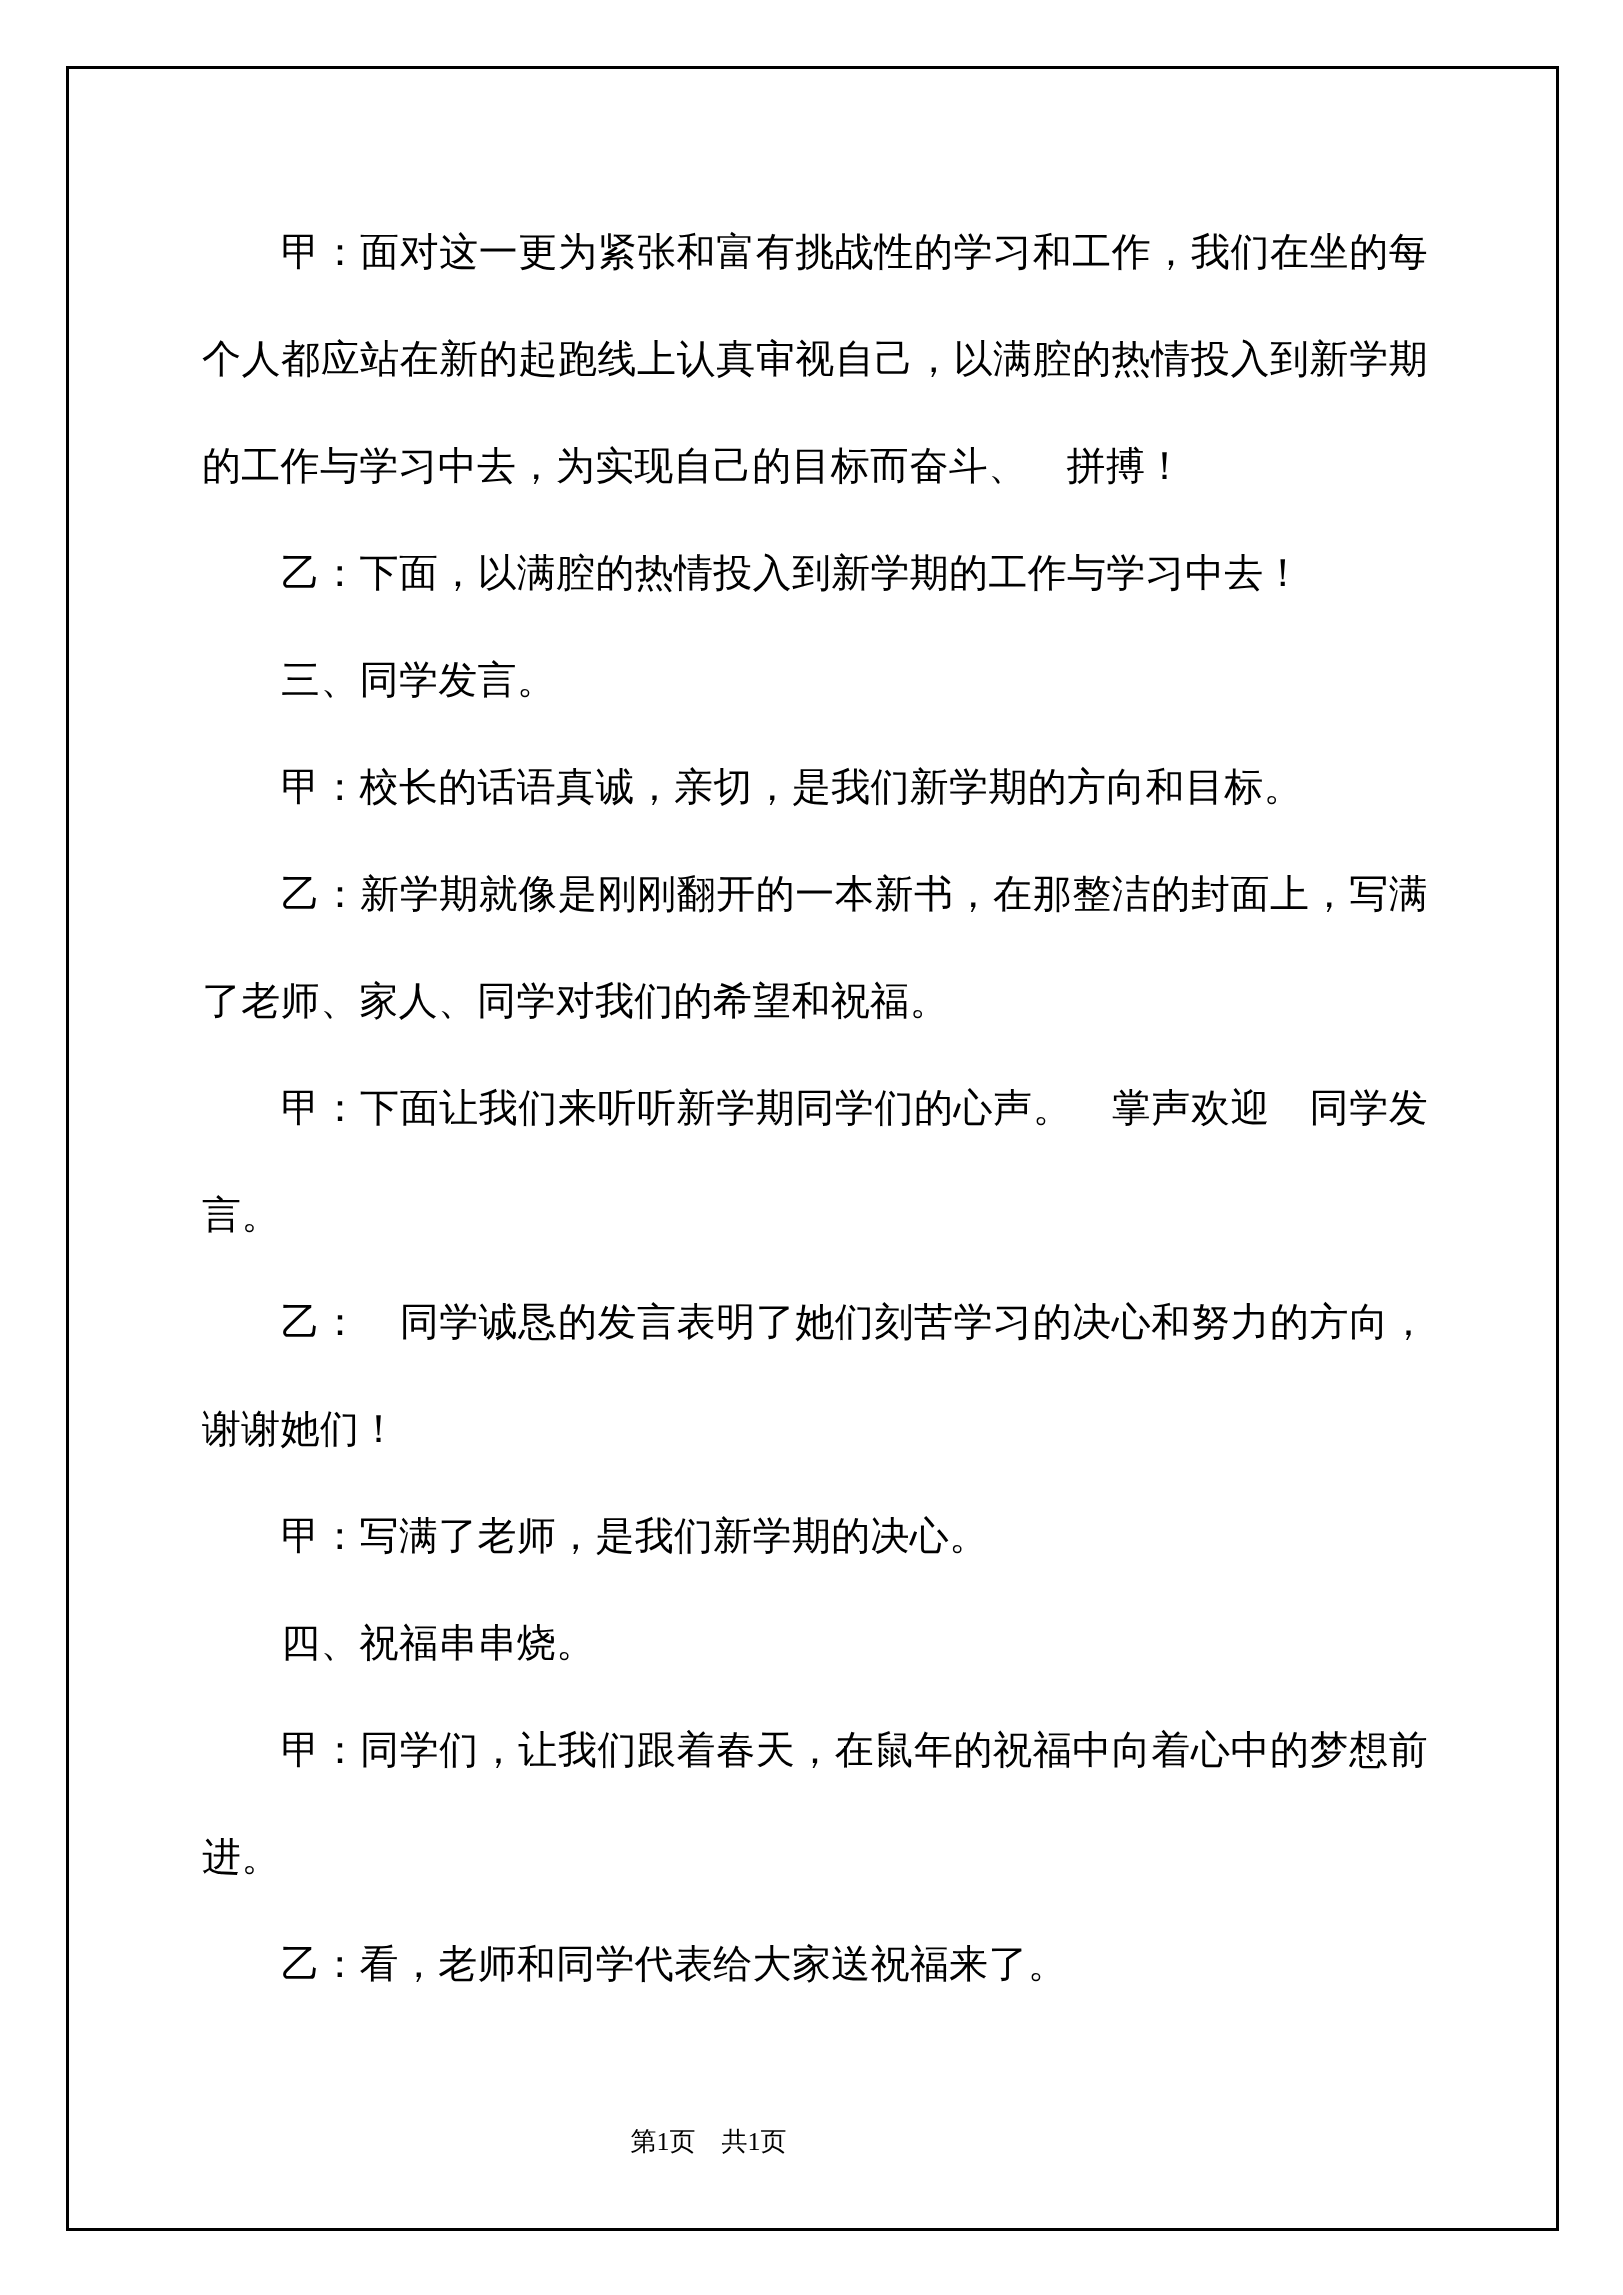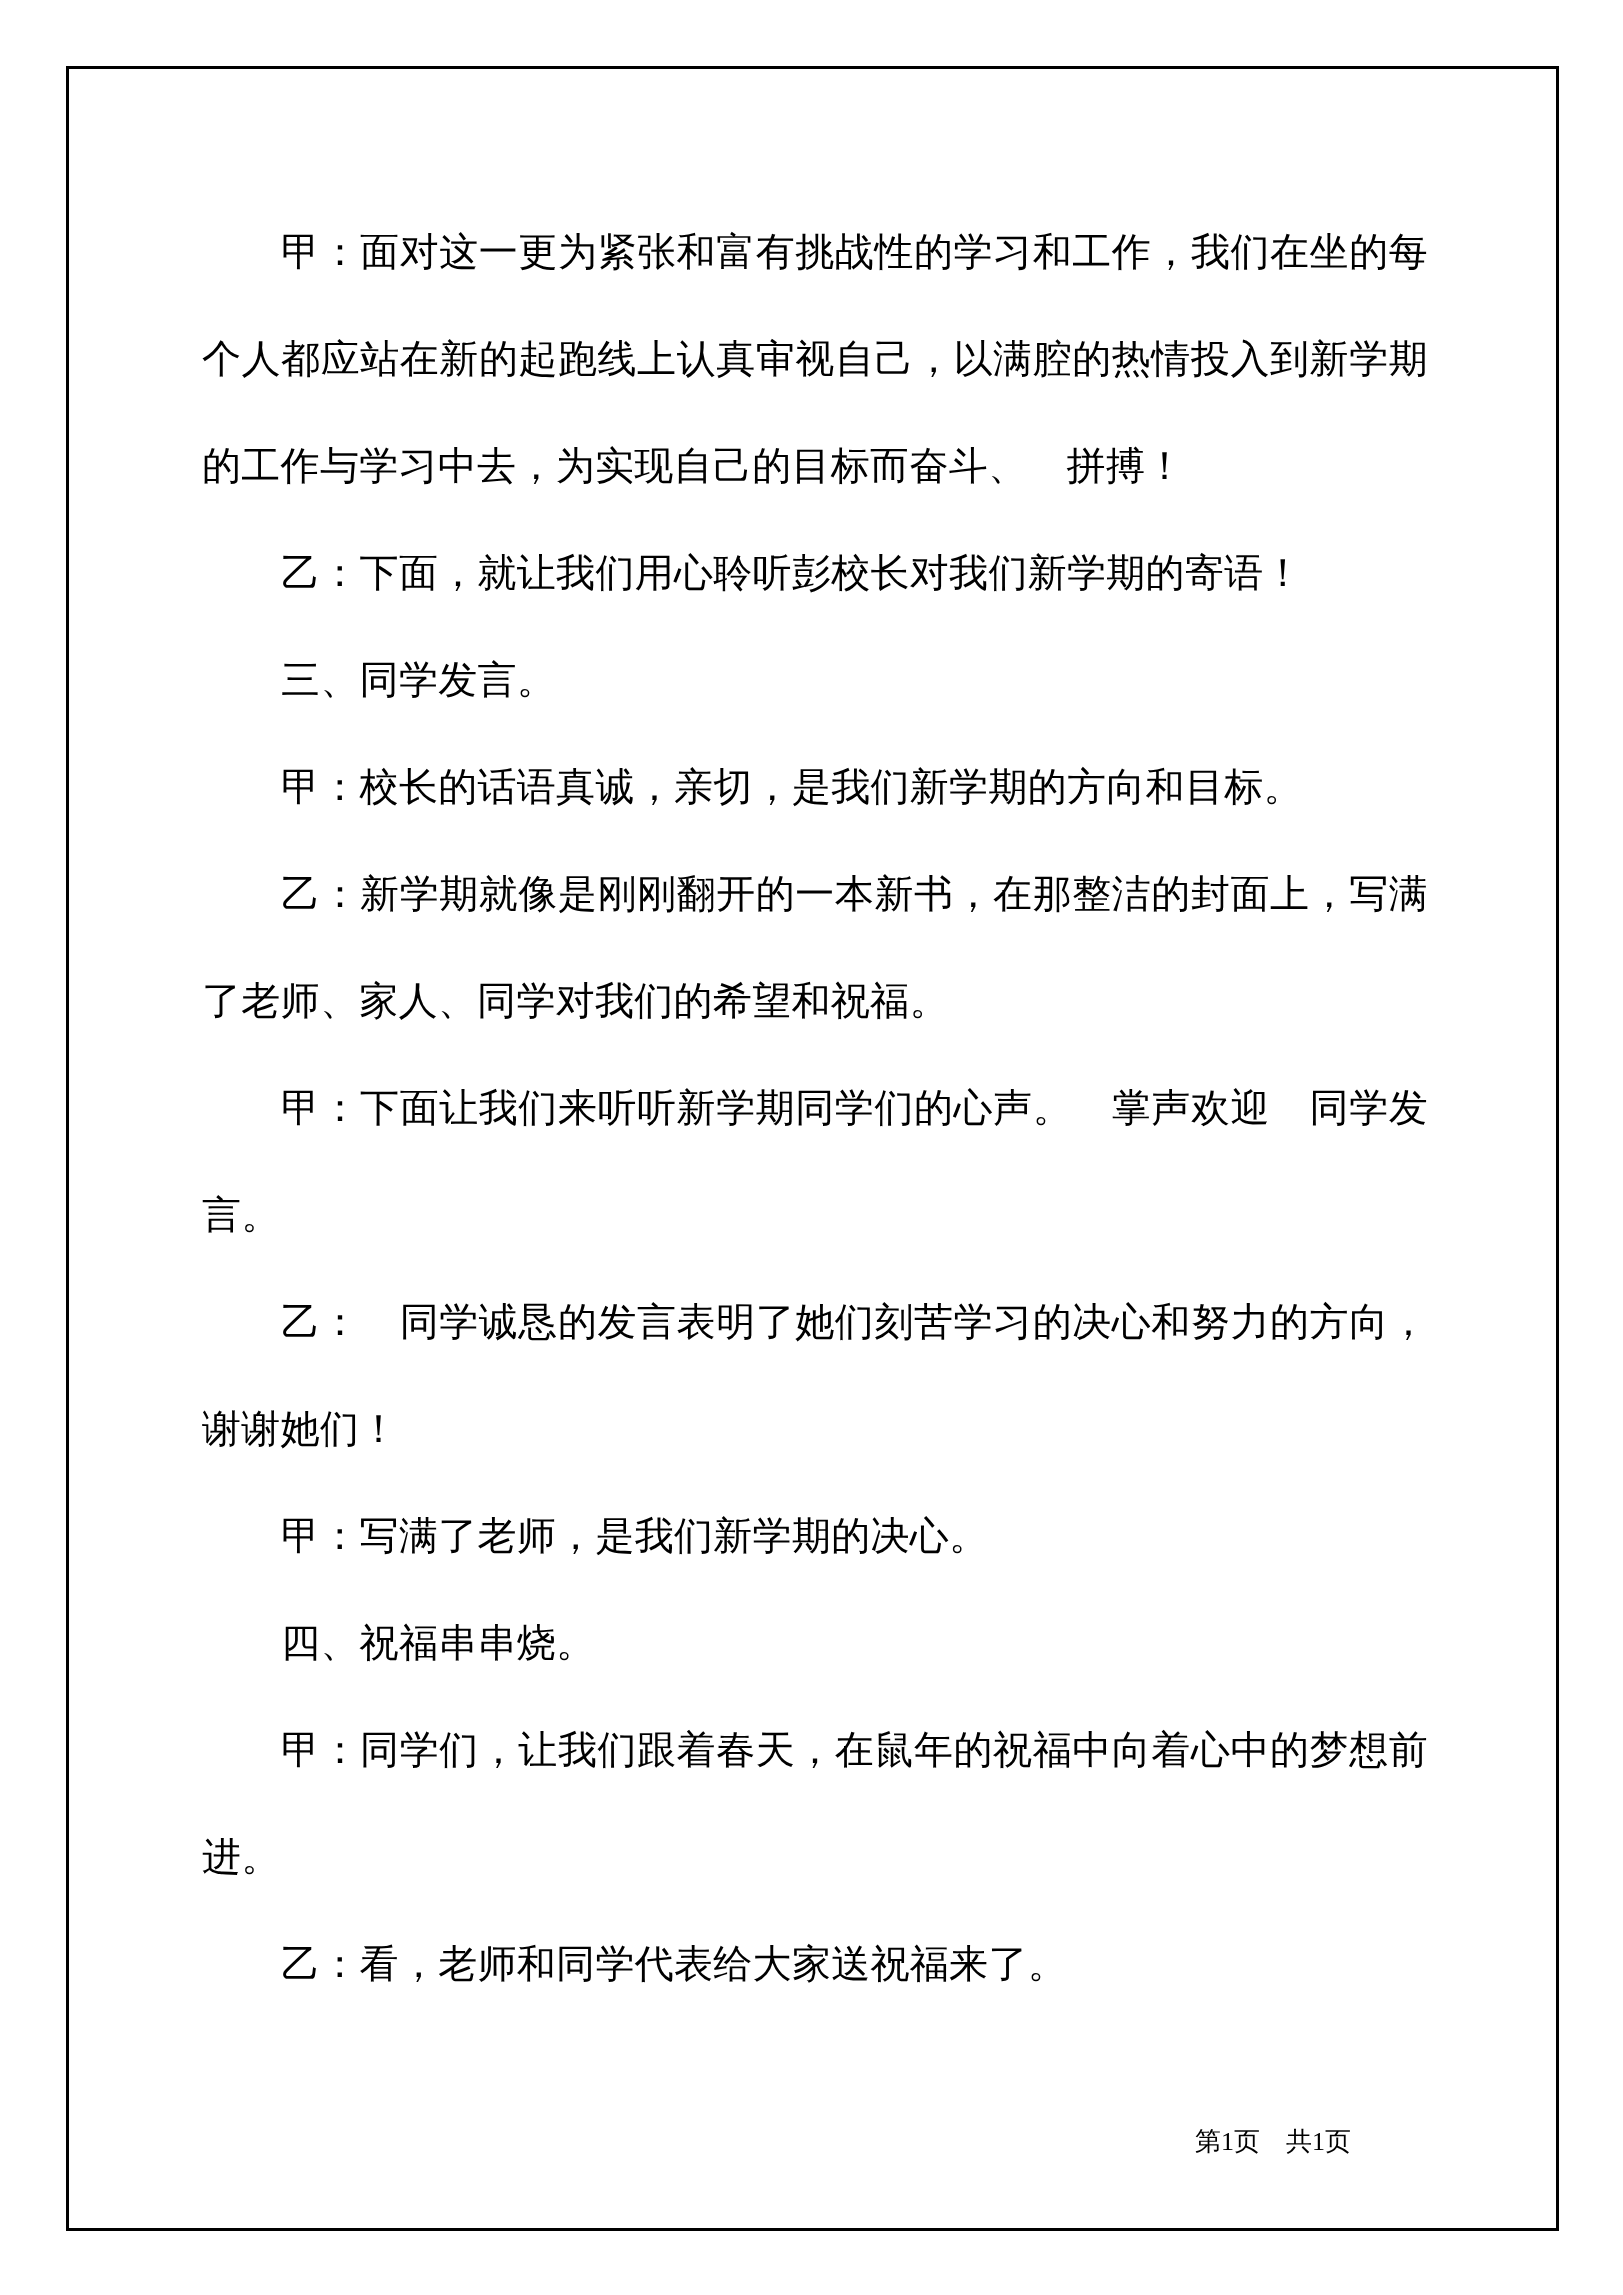--- a/index.html
+++ b/index.html
@@ -42,35 +42,35 @@
   .doc-body p {
     margin: 0;
     padding: 0;
     text-indent: 79px; 
   }
   .page-footer {
     position: absolute;
     left: 66px;
     top: 2124px;
     width: 1285px;
-    text-align: right;
+    text-align: center;
     font-size: 26px;
     line-height: 35px;
   }
 </style>
 </head>
 <body>
 
 <div class="page">
 
   <div class="page-border"></div>
 
   <div class="doc-body">
     <p>甲：面对这一更为紧张和富有挑战性的学习和工作，我们在坐的每个人都应站在新的起跑线上认真审视自己，以满腔的热情投入到新学期的工作与学习中去，为实现自己的目标而奋斗、　拼搏！</p>
-    <p>乙：下面，就让我们用心聆听彭校长对我们新学期的寄语！</p>
+    <p>乙：下面，以满腔的热情投入到新学期的工作与学习中去！</p>
     <p>三、同学发言。</p>
     <p>甲：校长的话语真诚，亲切，是我们新学期的方向和目标。</p>
     <p>乙：新学期就像是刚刚翻开的一本新书，在那整洁的封面上，写满了老师、家人、同学对我们的希望和祝福。</p>
     <p>甲：下面让我们来听听新学期同学们的心声。　掌声欢迎　同学发言。</p>
     <p>乙：　同学诚恳的发言表明了她们刻苦学习的决心和努力的方向，谢谢她们！</p>
     <p>甲：写满了老师，是我们新学期的决心。</p>
     <p>四、祝福串串烧。</p>
     <p>甲：同学们，让我们跟着春天，在鼠年的祝福中向着心中的梦想前进。</p>
     <p>乙：看，老师和同学代表给大家送祝福来了。</p>
   </div>

